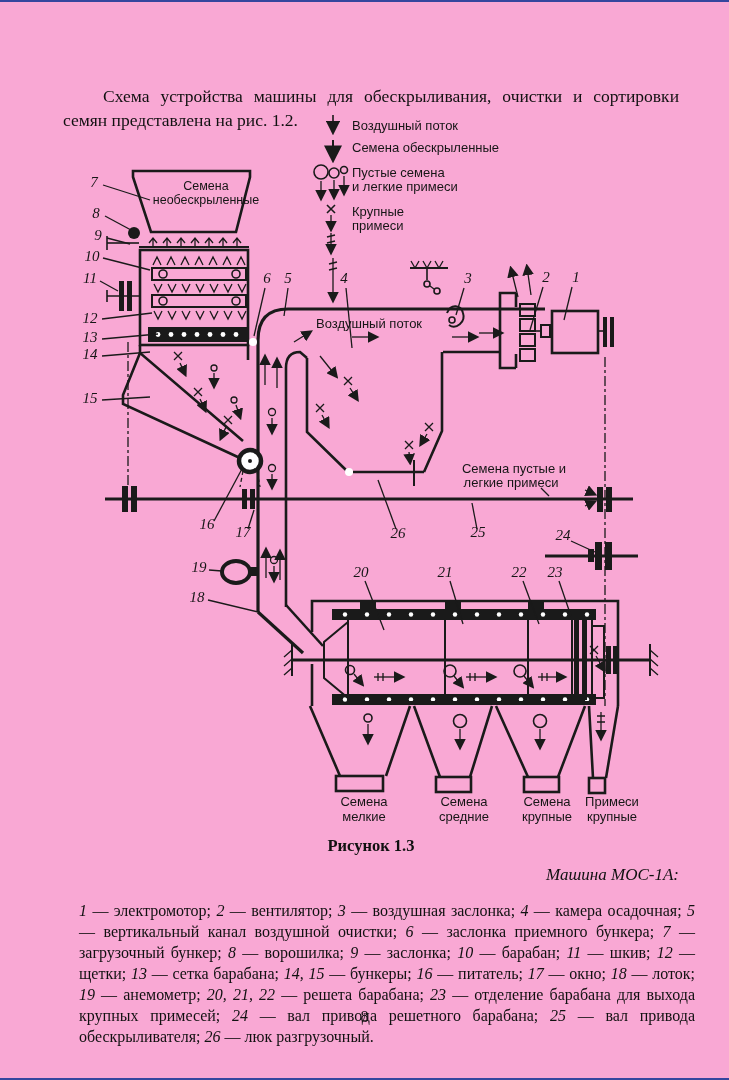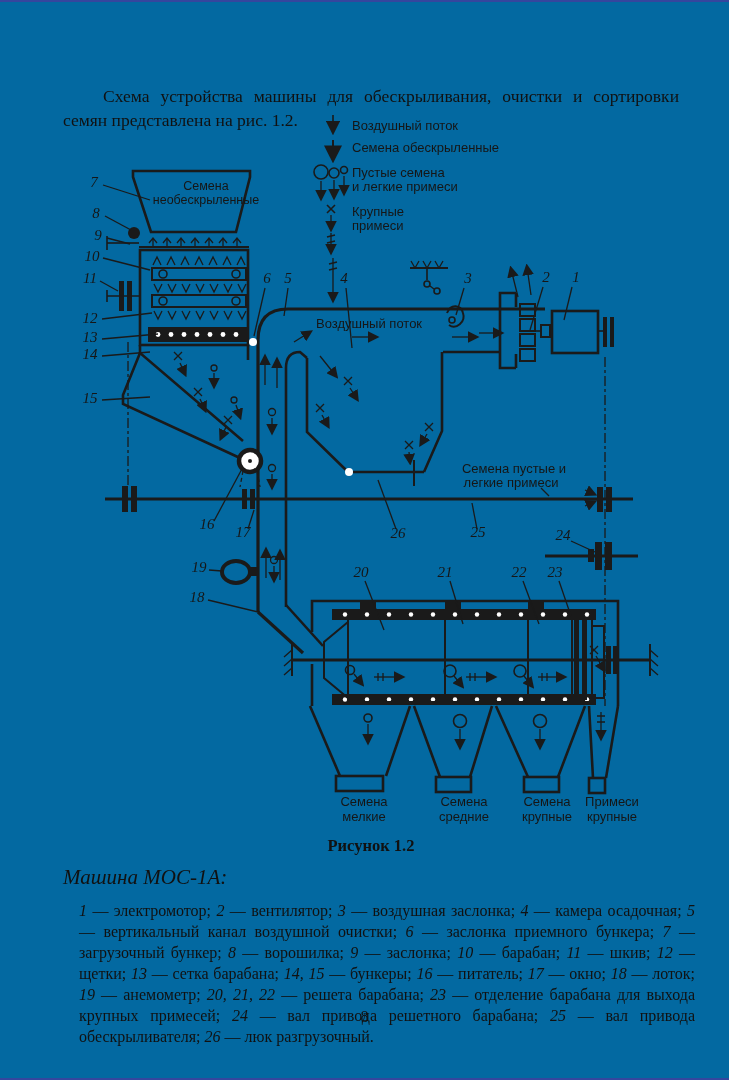--- a/index.html
+++ b/index.html
@@ -1,26 +1,26 @@
 <!DOCTYPE html>
 <html lang="ru"><head>
 <meta charset="utf-8">
 <style>
   html,body{margin:0;padding:0;background:#fff;}
-  .page{position:relative;width:729px;height:1080px;background:#0369a1;overflow:hidden;
+  .page{position:relative;width:729px;height:1080px;background:#f9a8d4;overflow:hidden;
         font-family:"Liberation Serif", serif;color:#111;}
   .edge{position:absolute;left:0;width:729px;height:2px;background:#35469e;}
   .edge.top{top:0;}
   .edge.bottom{bottom:0;}
   .intro{position:absolute;left:63px;top:66px;width:616px;font-size:17.5px;line-height:24px;
          text-align:justify;text-indent:40px;}
   .caption-title{position:absolute;left:63px;top:836px;width:616px;text-align:center;
                  font-weight:bold;font-size:16.5px;}
-  .caption-sub{position:absolute;left:63px;top:865px;width:616px;text-align:left;
-               font-style:italic;font-size:21px;}
+  .caption-sub{position:absolute;left:63px;top:865px;width:616px;text-align:right;
+               font-style:italic;font-size:17px;}
   .parts{position:absolute;left:63px;top:884px;width:616px;font-size:16px;line-height:21px;
          text-align:justify;margin:16px;}
   .parts i{font-style:italic;}
   .pagenum{position:absolute;left:0;top:1008px;width:729px;text-align:center;font-size:16px;}
   svg.diagram{position:absolute;left:0;top:0;}
   
   .s12{stroke:#1a1a1a;stroke-width:1.3;fill:none;}
   .s15{stroke:#1a1a1a;stroke-width:1.6;fill:none;}
   .s2{stroke:#1a1a1a;stroke-width:2;fill:none;}
   .s25{stroke:#1a1a1a;stroke-width:2.6;fill:none;}
@@ -418,17 +418,17 @@
         <text x="555" y="577" class="cn mid">23</text>
         <line x1="571" y1="541" x2="595" y2="552" class="s12"></line>
         <text x="563" y="540" class="cn mid">24</text>
         <line x1="477" y1="529" x2="472" y2="503" class="s12"></line>
         <text x="478" y="537" class="cn mid">25</text>
         <line x1="396" y1="529" x2="378" y2="480" class="s12"></line>
         <text x="398" y="538" class="cn mid">26</text>
       </g>
   </svg>
 
-  <div class="caption-title">Рисунок 1.2</div>
+  <div class="caption-title">Рисунок 1.3</div>
   <div class="caption-sub">Машина МОС-1А:</div>
   <p class="parts"><i>1</i> — электромотор; <i>2</i> — вентилятор; <i>3</i> — воздушная заслонка; <i>4</i> — камера осадочная; <i>5</i> — вертикальный канал воздушной очистки; <i>6</i> — заслонка приемного бункера; <i>7</i> — загрузочный бункер; <i>8</i> — ворошилка; <i>9</i> — заслонка; <i>10</i> — барабан; <i>11</i> — шкив; <i>12</i> — щетки; <i>13</i> — сетка барабана; <i>14, 15</i> — бункеры; <i>16</i> — питатель; <i>17</i> — окно; <i>18</i> — лоток; <i>19</i> — анемометр; <i>20, 21, 22</i> — решета барабана; <i>23</i> — отделение барабана для выхода крупных примесей; <i>24</i> — вал привода решетного барабана; <i>25</i> — вал привода обескрыливателя; <i>26</i> — люк разгрузочный.</p>
   <div class="pagenum">8</div>
 </div>
 
 </body></html>

